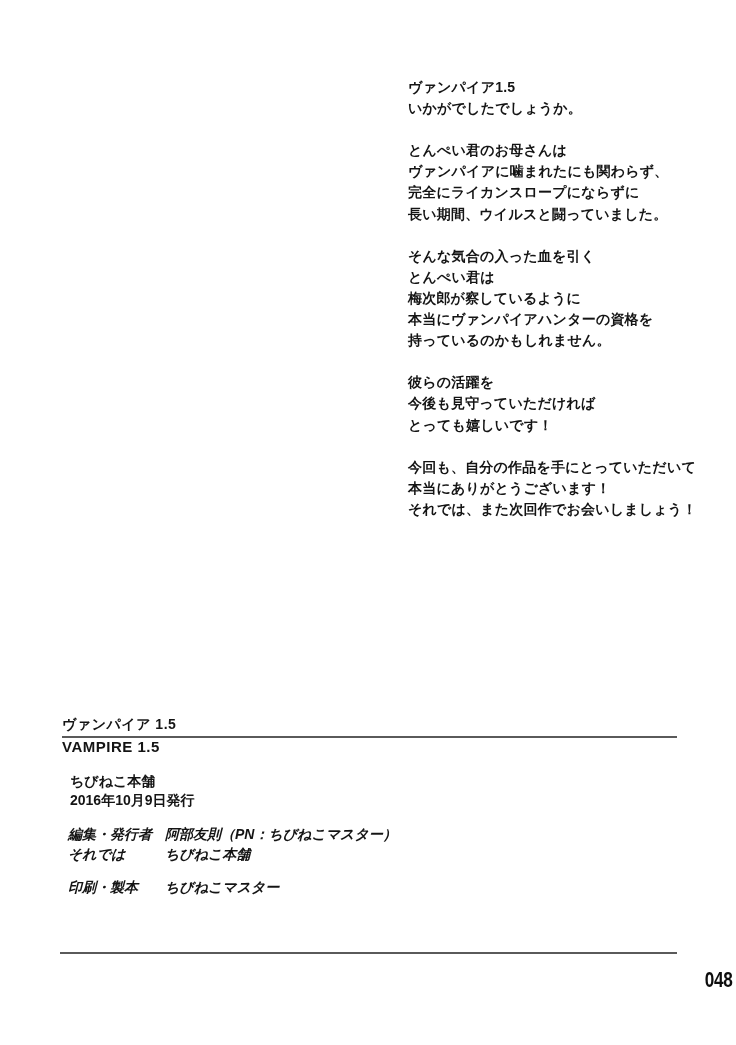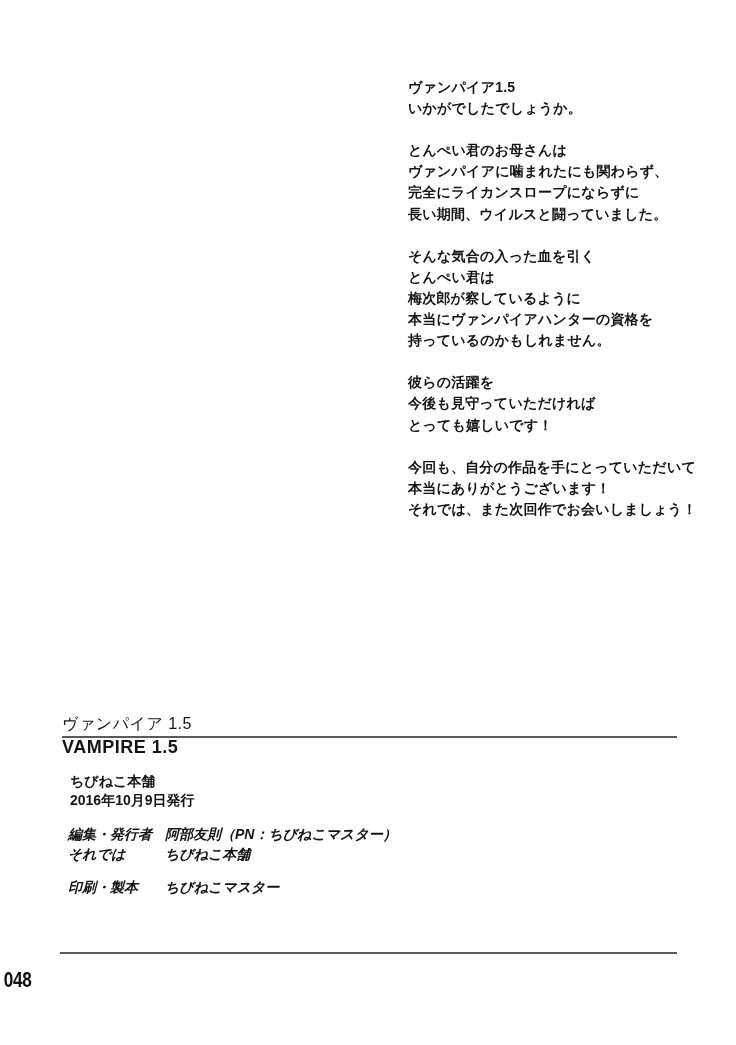--- a/index.html
+++ b/index.html
@@ -26,38 +26,38 @@
     font-weight: 700;
     white-space: pre-line;
     letter-spacing: 0.2px;
     margin-left: 24px;
   }
   
   .colophon-title {
     position: absolute;
     left: 62px;
     top: 713px;
-    font-size: 16px;
+    font-size: 14px;
     line-height: 22px;
-    font-weight: 400;
+    font-weight: 700;
     letter-spacing: 0.5px;
   }
   .title-rule {
     position: absolute;
     left: 62px;
     top: 736px;
     width: 615px;
     height: 2px;
     background: #5a5a5a;
   }
   .colophon-subtitle {
     position: absolute;
     left: 62px;
     top: 740px;
-    font-size: 18px;
+    font-size: 15px;
     line-height: 14px;
     font-weight: 800;
     letter-spacing: 0.5px;
   }
   .circle-block {
     position: absolute;
     left: 70px;
     top: 772px;
     font-size: 14px;
     line-height: 19px;
@@ -91,21 +91,21 @@
     top: 952px;
     width: 617px;
     height: 2px;
     background: #5a5a5a;
   }
   .page-number-wrap {
     position: absolute;
     left: 0;
     top: 968px;
     width: 736px;
-    text-align: left;
+    text-align: right;
   }
   .page-number {
     display: inline-block;
     font-size: 22px;
     line-height: 24px;
     font-weight: 800;
     letter-spacing: -0.5px;
     transform: scaleX(0.78);
     transform-origin: center;
     color: #0d0d0d;

